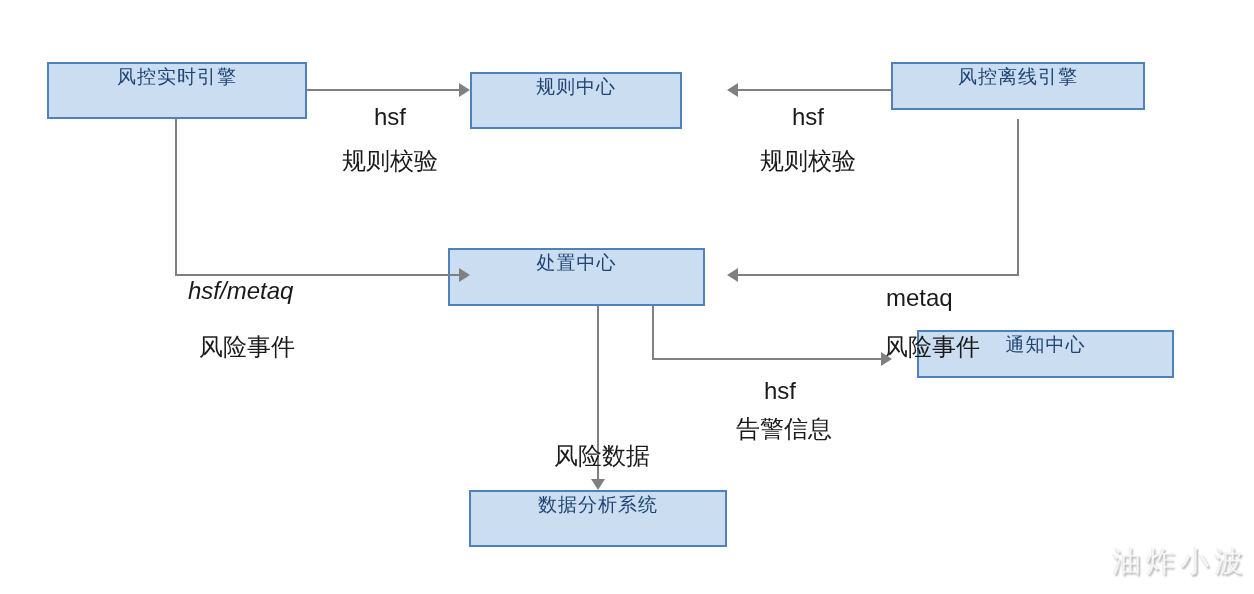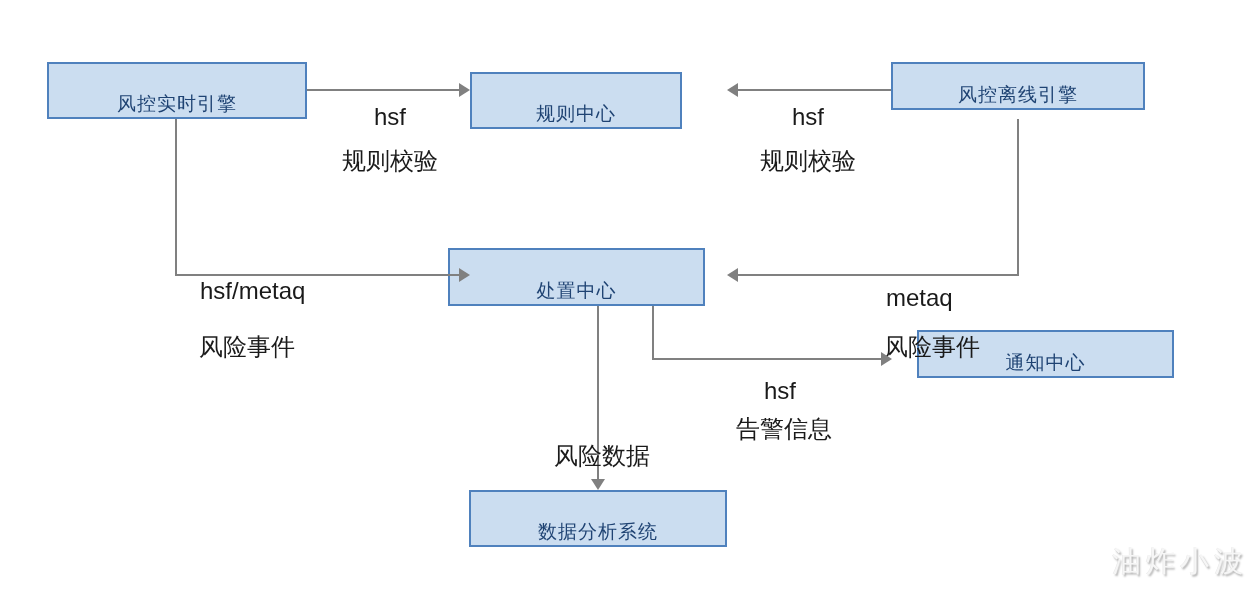--- a/index.html
+++ b/index.html
@@ -16,21 +16,21 @@
     overflow: hidden;
   }
   .node {
     position: absolute;
     box-sizing: border-box;
     background: #cbddf0;
     border: 2px solid #4f81bd;
     color: #1f4373;
     font-size: 19px;
     display: flex;
-    align-items: flex-end;
+    align-items: flex-start;
     justify-content: center;
     letter-spacing: 1px;
   }
   .hline, .vline {
     position: absolute;
     background: #808080;
   }
   .hline { height: 2px; }
   .vline { width: 2px; }
   .arrow {
@@ -116,21 +116,21 @@
     <div class="hline" style="left:738px; top:89px; width:153px;"></div>
     <div class="arrow left" style="left:727px; top:83px;"></div>
     <div class="edge-label centered" style="left:743px; top:56px;">hsf</div>
     <div class="edge-label centered" style="left:743px; top:100px;">规则校验</div>
   </div>
 
   <div>
     <div class="vline" style="left:175px; top:119px; height:156px;"></div>
     <div class="hline" style="left:175px; top:274px; width:284px;"></div>
     <div class="arrow right" style="left:459px; top:268px;"></div>
-    <div class="edge-label" style="left:200px; top:230px;">hsf/metaq</div>
+    <div class="edge-label" style="left:188px; top:230px;font-style:italic;">hsf/metaq</div>
     <div class="edge-label" style="left:199px; top:286px;">风险事件</div>
   </div>
 
   <div>
     <div class="vline" style="left:1017px; top:119px; height:156px;"></div>
     <div class="hline" style="left:738px; top:274px; width:281px;"></div>
     <div class="arrow left" style="left:727px; top:268px;"></div>
     <div class="edge-label" style="left:886px; top:237px;">metaq</div>
     <div class="edge-label" style="left:884px; top:286px;">风险事件</div>
   </div>

